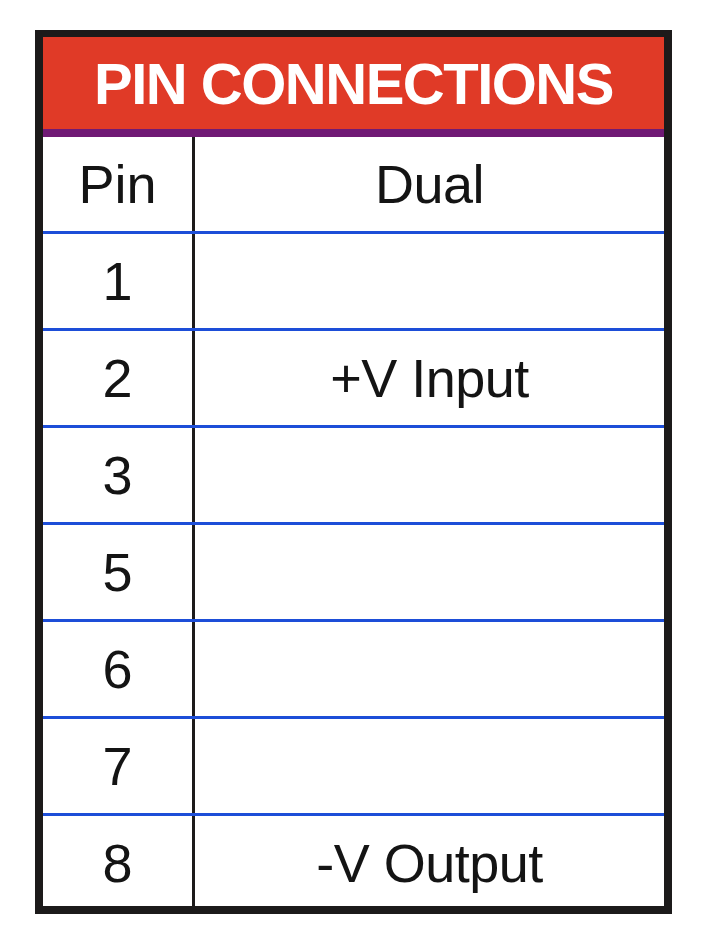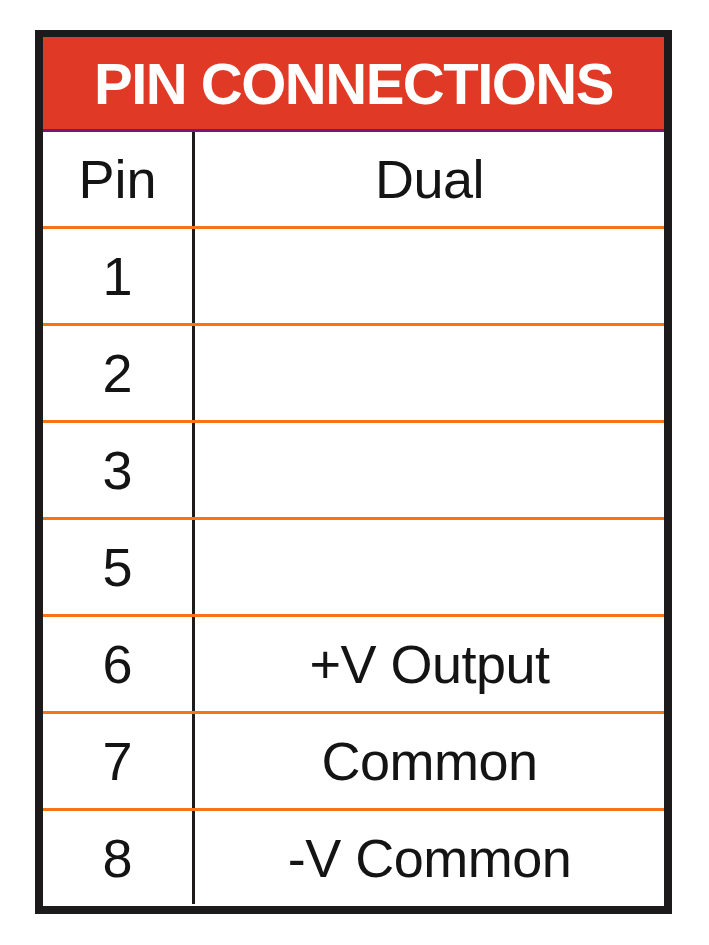--- a/index.html
+++ b/index.html
@@ -22,34 +22,34 @@
     height: 869px;  
     border-left: 8px solid #1c1a1a;
     border-right: 8px solid #1c1a1a;
     border-top: 7px solid #1c1a1a;
     border-bottom: 8px solid #1c1a1a;
     background: #ffffff;
   }
   .header {
     height: 92px;
     background: #e03a27;
-    border-bottom: 3px solid #701a75;
+    border-bottom: 8px solid #701a75;
     display: flex;
     align-items: center;
     justify-content: center;
     color: #ffffff;
     font-weight: bold;
     font-size: 58px;
     letter-spacing: -1.5px;
     white-space: nowrap;
   }
   .row {
     display: flex;
     height: 94px;
-    border-bottom: 3px solid #f97316;
+    border-bottom: 3px solid #1d4ed8;
     box-sizing: content-box;
   }
   .row.last {
     border-bottom: none;
     height: 93px;
   }
   .cell-pin {
     width: 149px;
     border-right: 3px solid #1c1a1a;
     display: flex;
@@ -78,32 +78,31 @@
   <div class="row">
     <div class="cell-pin">Pin</div>
     <div class="cell-func">Dual</div>
   </div>
 
   <div class="row">
     <div class="cell-pin">1</div>
   </div>
   <div class="row">
     <div class="cell-pin">2</div>
+    <div class="cell-func">+V Input</div>
   </div>
   <div class="row">
     <div class="cell-pin">3</div>
   </div>
   <div class="row">
     <div class="cell-pin">5</div>
   </div>
   <div class="row">
     <div class="cell-pin">6</div>
-    <div class="cell-func">+V Output</div>
   </div>
   <div class="row">
     <div class="cell-pin">7</div>
-    <div class="cell-func">Common</div>
   </div>
   <div class="row last">
     <div class="cell-pin">8</div>
-    <div class="cell-func">-V Common</div>
+    <div class="cell-func">-V Output</div>
   </div>
 </div>
 
 </body></html>

